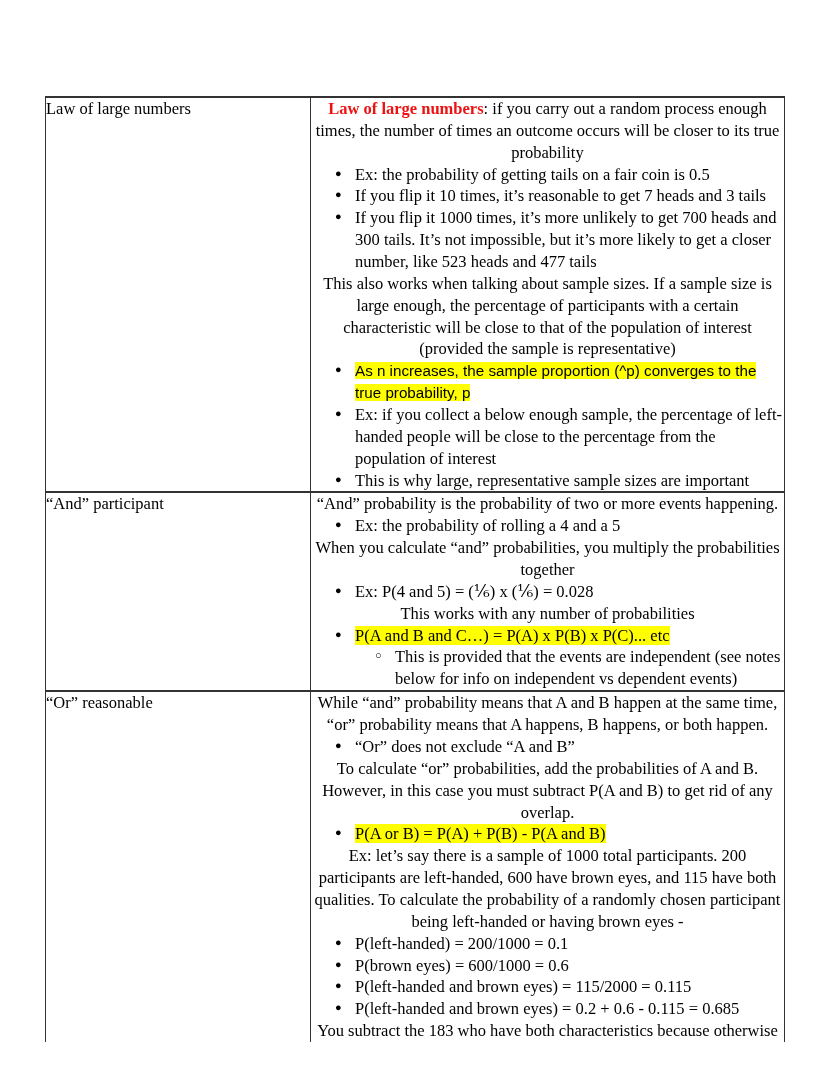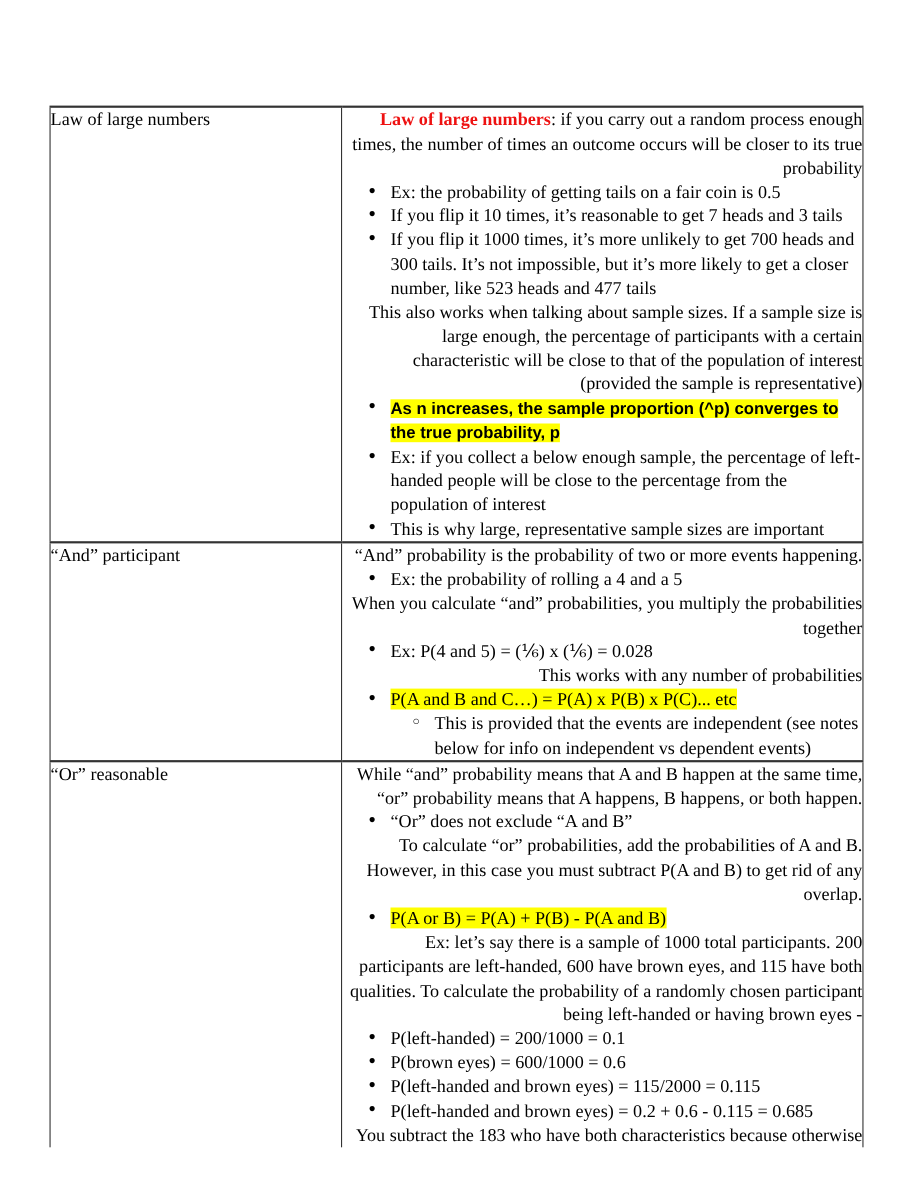--- a/index.html
+++ b/index.html
@@ -59,21 +59,21 @@
     line-height: 1.32;
   }
 
   .body-text {
     font-size: 16.5px;
     line-height: 1.325;
   }
 
   .para {
     margin: 0;
-    text-align: right;
+    text-align: center;
   }
 
   .lead-red {
     color: #ee1111;
     font-weight: bold;
   }
 
   ul.lvl1 {
     margin: 0;
     padding-left: 44px;
@@ -116,21 +116,20 @@
     background-color: #ffff00;
     box-decoration-break: clone;
     -webkit-box-decoration-break: clone;
   }
 
   .hl-sans {
     background-color: #ffff00;
     font-family: "Liberation Sans", "DejaVu Sans", sans-serif;
     font-size: 15.2px;
     box-decoration-break: clone;
-    font-weight: bold;
     -webkit-box-decoration-break: clone;
   }
 </style>
 </head>
 <body>
 
 <div class="page">
 
   <table class="notes-table">
     <tbody>

